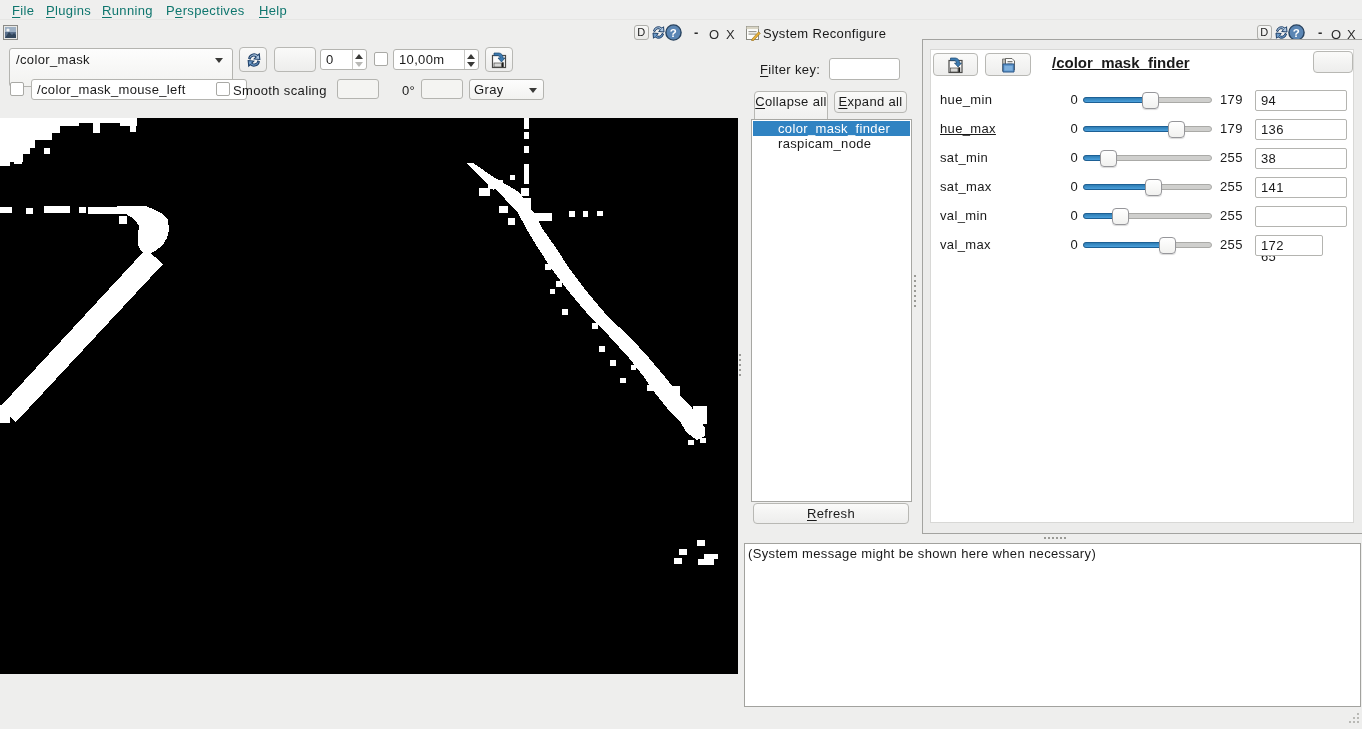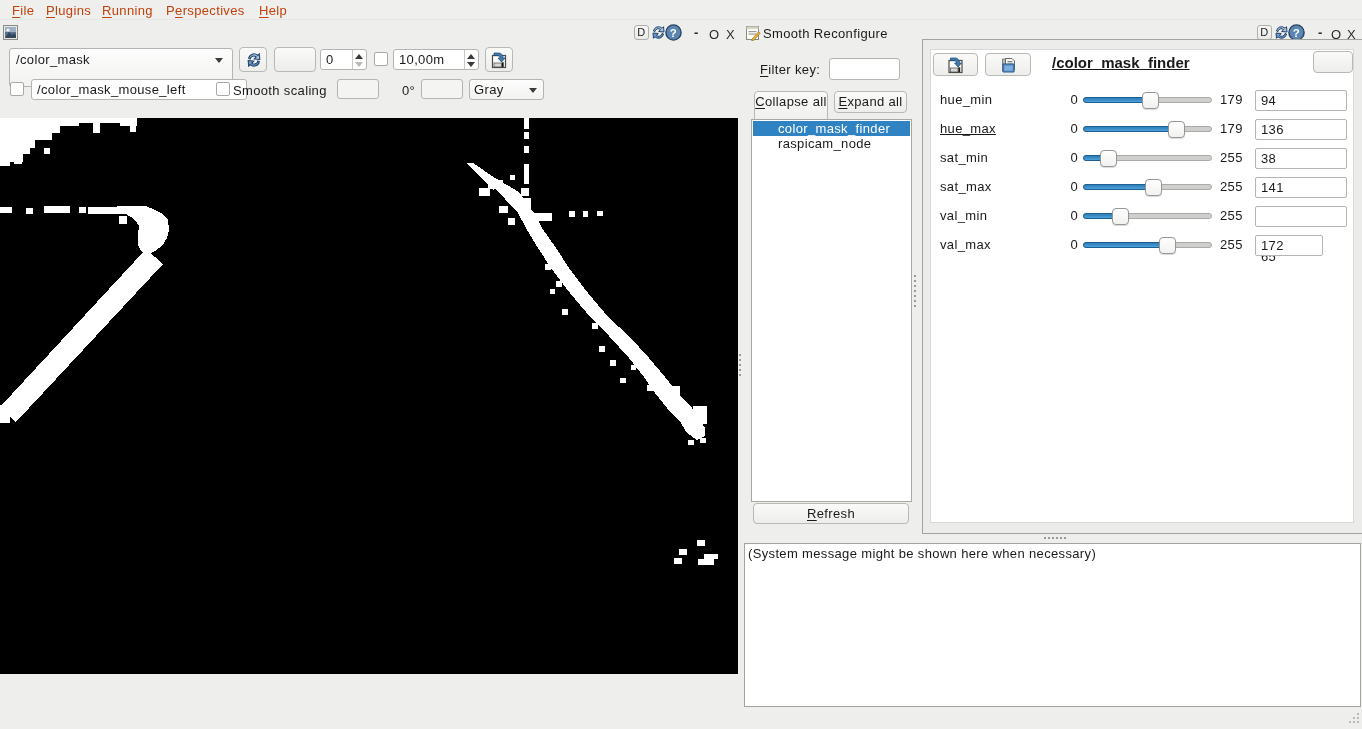--- a/index.html
+++ b/index.html
@@ -9,21 +9,21 @@
   font-family:"Liberation Sans", sans-serif;
   background:#eeeeed;
   color:#1a1a1a;
   position:relative;
   font-size:13px;
 }
 .abs { position:absolute; }
 .u { text-decoration:underline; text-underline-offset:2px; }
 
 #menubar { left:0; top:0; width:1362px; height:20px; background:#efefee; border-bottom:1px solid #e6e6e4; }
-#menubar > span { position:absolute; top:3px; font-size:13px; color:#c2410c; }
+#menubar > span { position:absolute; top:3px; font-size:13px; color:#0f766e; }
 
 .btn {
   background:linear-gradient(#fafaf9,#ededec);
   border:1px solid #b8b8b4;
   border-radius:4px;
 }
 .entry {
   background:#fff;
   border:1px solid #b4b4b0;
   border-radius:3px;
@@ -196,21 +196,21 @@
   </g>
 </svg>
 
 <svg class="abs" style="left:745px; top:25px;" width="16" height="16" viewBox="0 0 16 16">
   <rect x="1.5" y="1.5" width="12" height="13" fill="#fdfdfb" stroke="#8a8a82"></rect>
   <rect x="1.5" y="1.5" width="12" height="2.6" fill="#d8d4c4"></rect>
   <rect x="3.5" y="6" width="8" height="1.2" fill="#9a9a94"></rect>
   <rect x="3.5" y="8.5" width="8" height="1.2" fill="#9a9a94"></rect>
   <path d="M7 14 L13.6 6.8 L15.3 8.3 L8.8 15.4 L6.6 15.8 Z" fill="#e8b23a" stroke="#8f6a1c" stroke-width="0.6"></path>
 </svg>
-<div class="abs" style="left:763px; top:26px; font-size:13px;">Smooth Reconfigure</div>
+<div class="abs" style="left:763px; top:26px; font-size:13px;">System Reconfigure</div>
 
 <div class="abs dockbtns" style="left:0; top:0;">
   <div class="abs" style="left:1257px; top:25px; width:15px; height:15px; border:1px solid #aeaeaa; border-radius:3px; background:linear-gradient(#f7f7f6,#eaeae8); font-size:11px; text-align:center; line-height:13px;">D</div>
   <svg class="abs" style="left:1273px; top:24px;" width="17" height="17" viewBox="0 0 17 17">
     <path d="M3.5 7 A5 5 0 0 1 12 4.2 L13.5 2.7 L14 8 L8.7 7.5 L10.6 5.6 A3.4 3.4 0 0 0 4.9 7.6 Z" fill="#aec8e2" stroke="#1f4069" stroke-width="1"></path>
     <path d="M13.5 10 A5 5 0 0 1 5 12.8 L3.5 14.3 L3 9 L8.3 9.5 L6.4 11.4 A3.4 3.4 0 0 0 12.1 9.4 Z" fill="#6d9bc9" stroke="#1f4069" stroke-width="1"></path>
   </svg>
   <svg class="abs" style="left:1288px; top:24px;" width="17" height="17" viewBox="0 0 17 17">
     <circle cx="8.5" cy="8.5" r="7.6" fill="#5b86b4" stroke="#27425e" stroke-width="1.4"></circle>
     <text x="8.5" y="12.6" font-size="11.5" font-weight="bold" fill="#fff" text-anchor="middle" font-family="Liberation Sans">?</text>

